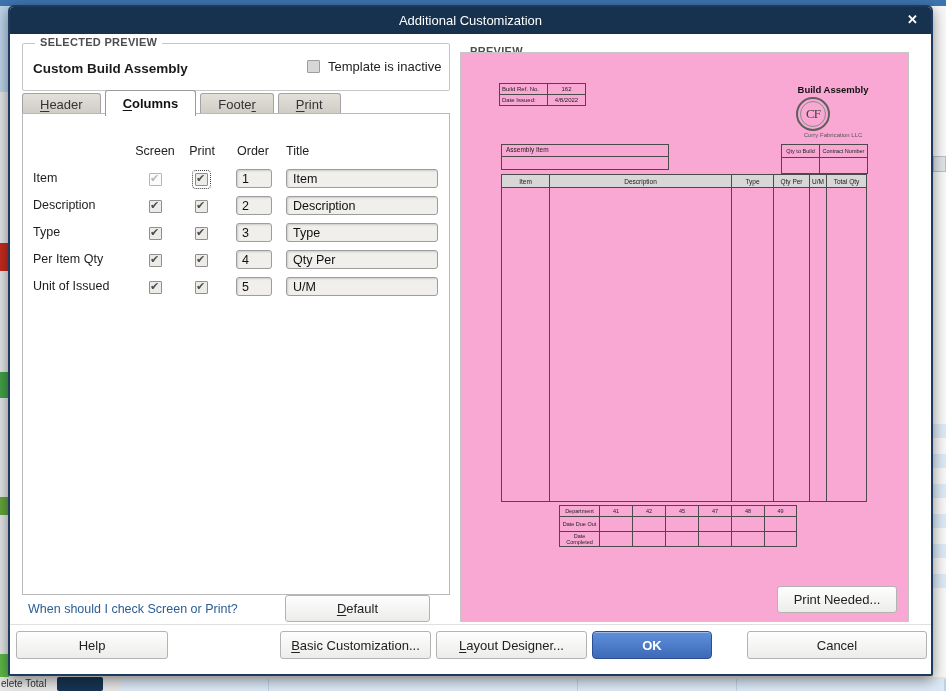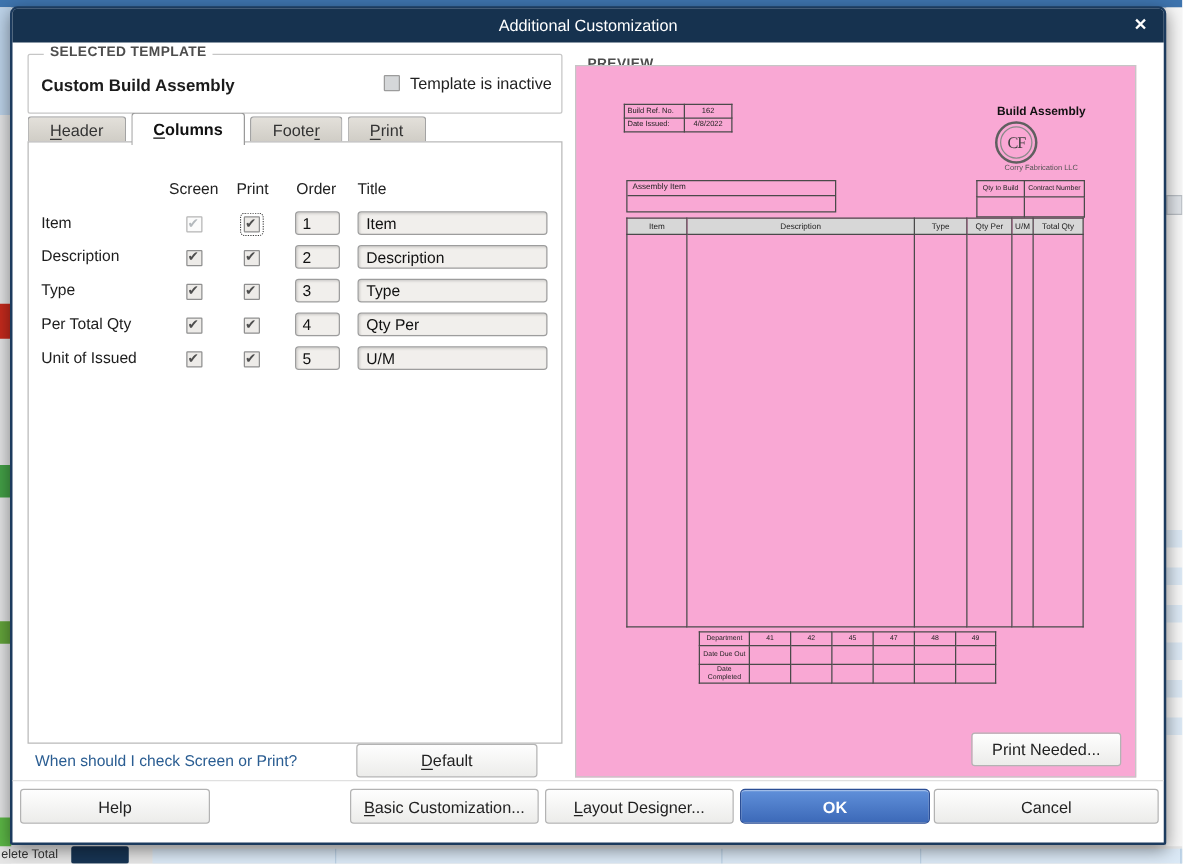--- a/index.html
+++ b/index.html
@@ -111,21 +111,21 @@
   .pv-dept td { height:15px; }
   .pv-dept .rl { line-height:1.15; padding:0 1px; }
 
   .btn-print-preview { position:absolute; left:316px; top:533px; width:120px; height:27px; }
 
   
   .actions .btn { position:absolute; top:624px; height:28px; }
   .btn-help   { left:6px;   width:152px; }
   .btn-basic  { left:270px; width:151px; }
   .btn-layout { left:426px; width:151px; }
-  .btn-ok     { left:582px; width:152px; background:linear-gradient(#6090da,#3c69b8); border:1px solid #2b4e95;
+  .btn-ok     { left:582px; width:120px; background:linear-gradient(#6090da,#3c69b8); border:1px solid #2b4e95;
                 color:#fff; font-weight:bold; border-radius:4px; box-shadow:inset 0 1px 0 rgba(255,255,255,.4); }
   .btn-cancel { left:737px; width:180px; }
 </style>
 </head>
 <body>
 
 <div class="stage">
 
   <div class="bg-top"></div>
   <div class="bg-left">
@@ -157,21 +157,21 @@
   </div>
 
   <div class="dialog">
 
     <div class="titlebar">
       <span class="title">Additional Customization</span>
       <span class="close">✕</span>
     </div>
 
     <div class="tpl-group">
-      <span class="tpl-label">SELECTED TEMPLATE</span>
+      <span class="tpl-label">SELECTED PREVIEW</span>
       <span class="tpl-name">Custom Build Assembly</span>
       <div class="tpl-inactive">
         <span class="cb unchecked-gray"></span>
         <span>Template is inactive</span>
       </div>
     </div>
 
     <div class="tabs">
       <div class="tab"><u>H</u>eader</div>
       <div class="tab active"><u>C</u>olumns</div>
@@ -206,21 +206,21 @@
 
         <div class="crow">
           <span class="lbl">Type</span>
           <span class="cb cb-screen checked"></span>
           <span class="cb cb-print checked"></span>
           <input class="qb-input order" value="3" style="">
           <input class="qb-input titlefield" value="Type" style="">
         </div>
 
         <div class="crow">
-          <span class="lbl">Per Total Qty</span>
+          <span class="lbl">Per Item Qty</span>
           <span class="cb cb-screen checked"></span>
           <span class="cb cb-print checked"></span>
           <input class="qb-input order" value="4" style="">
           <input class="qb-input titlefield" value="Qty Per" style="">
         </div>
 
         <div class="crow">
           <span class="lbl">Unit of Issued</span>
           <span class="cb cb-screen checked"></span>
           <span class="cb cb-print checked"></span>

